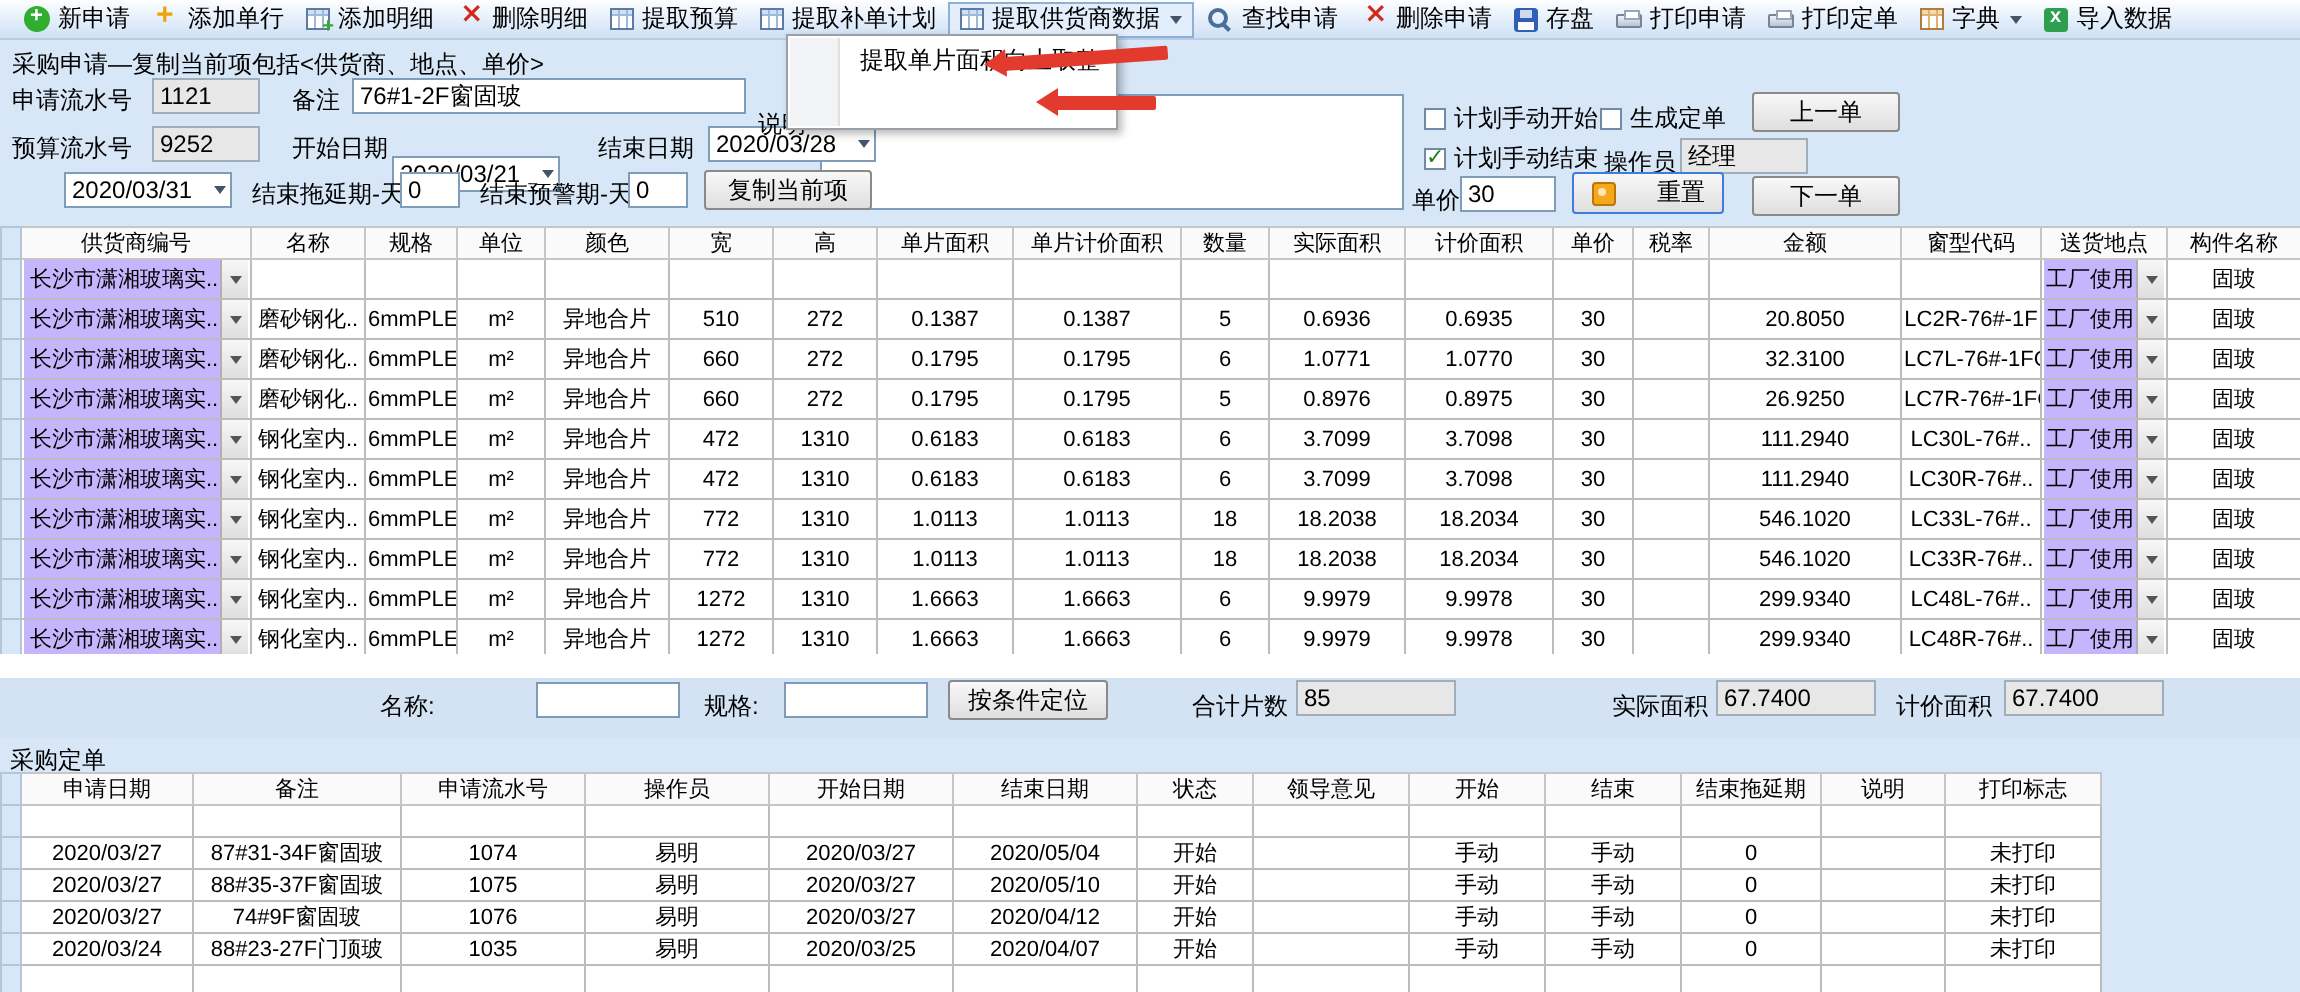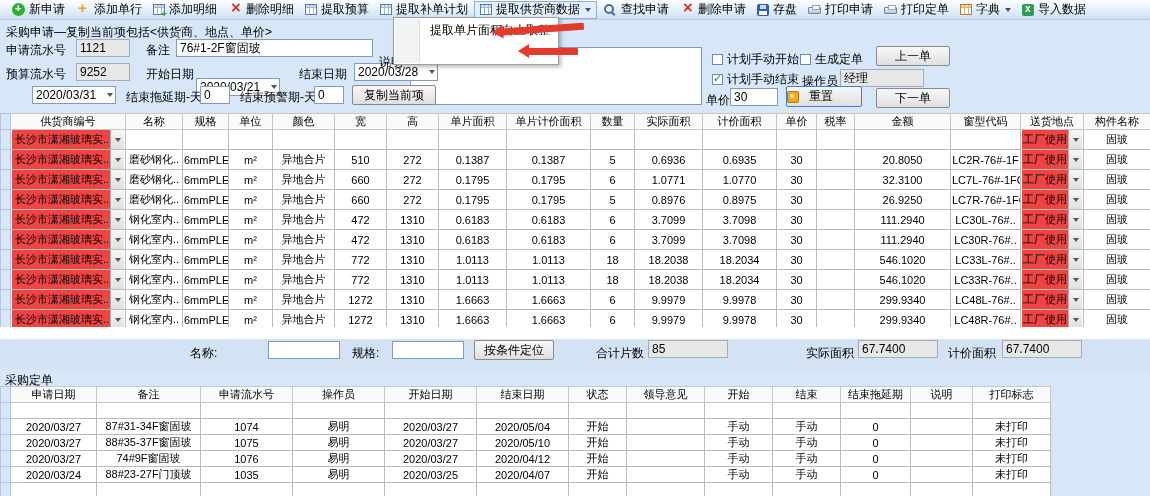--- a/index.html
+++ b/index.html
@@ -43,21 +43,21 @@
   .lbl { position:absolute; white-space:nowrap; }
   .fld, .cfld { position:absolute; height:18px; box-sizing:border-box; border:1px solid #7f9db9;
     background:#fff; font:12px "Liberation Sans","DejaVu Sans",sans-serif; padding:0 3px; }
   .fld.ro { background:#e7e7e7; border-color:#a0aebc; }
   .cfld { display:flex; align-items:center; padding:0 2px 0 3px; }
   .cfld .cv { flex:1; overflow:hidden; white-space:nowrap; }
   .dar { width:0; height:0; border-left:3.5px solid transparent; border-right:3.5px solid transparent; border-top:4px solid #44546a; }
   .btn { position:absolute; box-sizing:border-box; height:20px; background:linear-gradient(#f8f8f8,#dfdfdf);
     border:1px solid #8a8a8a; border-radius:2px; font:12px "Liberation Sans","DejaVu Sans",sans-serif;
     text-align:center; padding:0; cursor:default; }
-  #btn-reset { border:1px solid #3d7edb; display:flex; align-items:center; justify-content:flex-start; gap:10px; }
+  #btn-reset { border:1px solid #3d7edb; display:flex; align-items:center; justify-content:center; gap:21px; }
   .chk { position:absolute; display:flex; gap:4px; align-items:center; white-space:nowrap; }
   .box { position:relative; width:11px; height:11px; background:#fff; border:1px solid #708aa8; box-sizing:border-box; flex:none; }
   .box.on::after { content:"✓"; position:absolute; left:0px; top:-3px; color:#1c7c1c; font:bold 11px/13px "DejaVu Sans",sans-serif; }
   #desc-box { position:absolute; left:410px; top:47px; width:292px; height:58px; box-sizing:border-box;
     border:1px solid #7f9db9; background:#fff; resize:none; }
 
   
   #menu { position:absolute; left:393px; top:17px; width:164px; height:46px; background:#fff;
     border:1px solid #9aa0a8; box-shadow:2px 2px 4px rgba(0,0,0,.28); z-index:50; }
   #menu .gutr { position:absolute; left:1px; top:1px; bottom:1px; width:24px; background:#f2f3f5; border-right:1px solid #e0e0e0; }
@@ -80,21 +80,21 @@
   #ord-table { position:absolute; top:386px; left:0; width:1050px; font-size:11px; }
   #ord-table th { height:12px; background:#fafafa; font-weight:normal; border:1px solid #c6c6c6; padding:0 1px; white-space:nowrap; overflow:hidden; }
   #ord-table td { height:15px; border:1px solid #bcbcbc; padding:0 1px; text-align:center; white-space:nowrap; overflow:hidden; background:#fff; }
   th.gut, td.gut { background:#d7e7f7 !important; border-color:#b5c6da !important; }
   td.teal { background:#63a0a0; }
   td.nm, td.sp, td.wc { text-align:left; padding-left:3px; }
   td.amt { text-align:right; padding-right:6px; }
   tr.sel td { background:#2c8ce8; color:#fff; }
   tr.sel td.comp { background:#63a0a0; color:#000; }
   td.cmb { padding:0; }
-  .cwrap { display:flex; align-items:center; height:19px; background:#ef4444; color:#000; }
+  .cwrap { display:flex; align-items:center; height:19px; background:#c4b5fd; color:#000; }
   .cwrap .cv { flex:1; overflow:hidden; white-space:nowrap; text-align:left; padding-left:3px; }
   .cwrap.ctr .cv { text-align:center; padding-left:0; }
   .cab { width:13px; align-self:stretch; background:linear-gradient(#f7f7f7,#dedede); border-left:1px solid #b0b0b0;
     display:flex; align-items:center; justify-content:center; flex:none; }
   .cab::after { content:""; border-left:3px solid transparent; border-right:3px solid transparent; border-top:4px solid #555; }
 
   .strip { position:absolute; left:0; right:0; top:327px; height:11px; background:#fff; }
   #filterbar { position:absolute; left:0; right:0; top:338px; height:30px; background:#d3e3f3; border-top:1px solid #fff; }
 </style>
 </head>
@@ -204,21 +204,21 @@
     <i class="box"></i>
     <span>生成定单</span>
   </span>
   <button class="btn" style="left:876px; top:46px; width:74px;">上一单</button>
 
   <span class="chk" style="left:712px; top:71px;">
     <i class="box on"></i>
     <span>计划手动结束</span>
   </span>
   <span class="lbl" style="left:802px; top:73px;">操作员</span>
-  <input class="fld ro" style="left: 840px; top: 69px; width: 84px;" value="经理">
+  <input class="fld ro" style="left: 840px; top: 69px; width: 64px;" value="经理">
 
   <span class="lbl" style="left:706px; top:92px;">单价</span>
   <input class="fld" style="left: 730px; top: 88px; width: 48px;" value="30">
   <button class="btn" id="btn-reset" style="left:786px; top:86px; width:76px; height:21px;">
     <i class="ic-reset"></i>
     <span>重置</span>
   </button>
   <button class="btn" style="left:876px; top:88px; width:74px;">下一单</button>
 
   <div id="menu">

